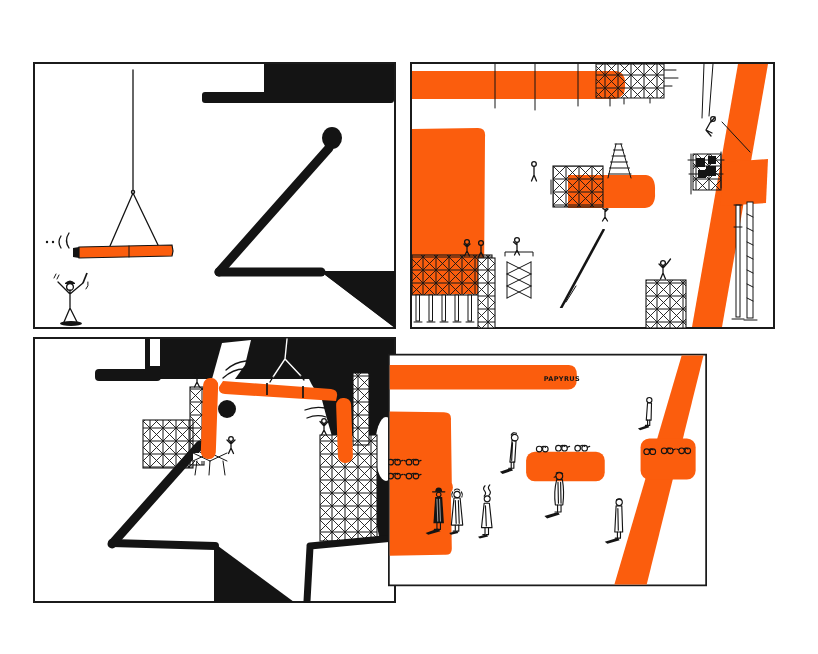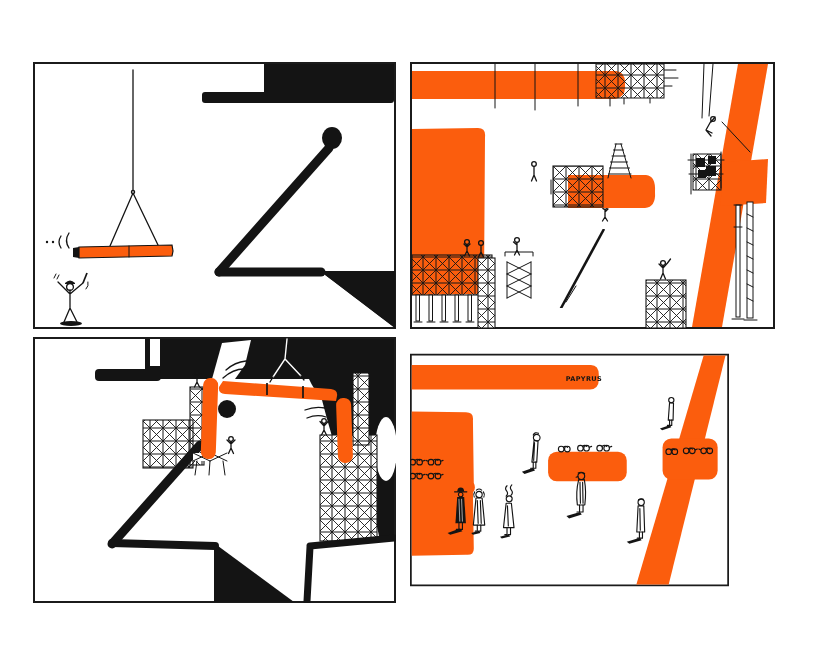--- a/index.html
+++ b/index.html
@@ -228,21 +228,21 @@
       <g class="ink">
         <circle cx="291" cy="84" r="2.3"></circle>
           <path d="M291,86.5 V93 M291,93 l-2.5,5 M291,93 l2.5,5 M291,89 l-4,-4.5 M291,89 l4.5,-5 M295.5,84 l2.5,-4"></path>
       </g>
       <path d="M79,206 L182,209" stroke="var(--ink)" stroke-width="8" stroke-linecap="round" fill="none"></path>
       <polygon class="fi" points="181,206 261,265 181,265"></polygon>
       <path d="M277,210 L274,264 M277,209 L361,201" stroke="var(--ink)" stroke-width="7" stroke-linecap="round" fill="none"></path>
     </svg>
   </figure>
 
-  <figure class="panel" style="left:410px;top:337px;width:319px;height:266px">
+  <figure class="panel" style="left:388px;top:337px;width:319px;height:266px">
     <svg viewBox="0 0 365 266">
       <rect x="1" y="1" width="363" height="264" fill="#fff" stroke="var(--border)" stroke-width="2"></rect>
       <g>
         <path class="fo" d="M2,13 H207 Q217,13 216,27 Q217,40 206,41 H2 Z"></path>
         <text class="sign" x="199" y="31" text-anchor="middle">PAPYRUS</text>
       </g>
       <path class="fo" d="M2,66 L64,67 Q73,67 72,76 L73,148 Q76,154 72,159 L73,223 Q73,231 64,230 L2,231 Z"></path>
       <g class="ink">
         <circle cx="3" cy="124" r="3.2"></circle>
           <circle cx="11" cy="124" r="3.2"></circle>

